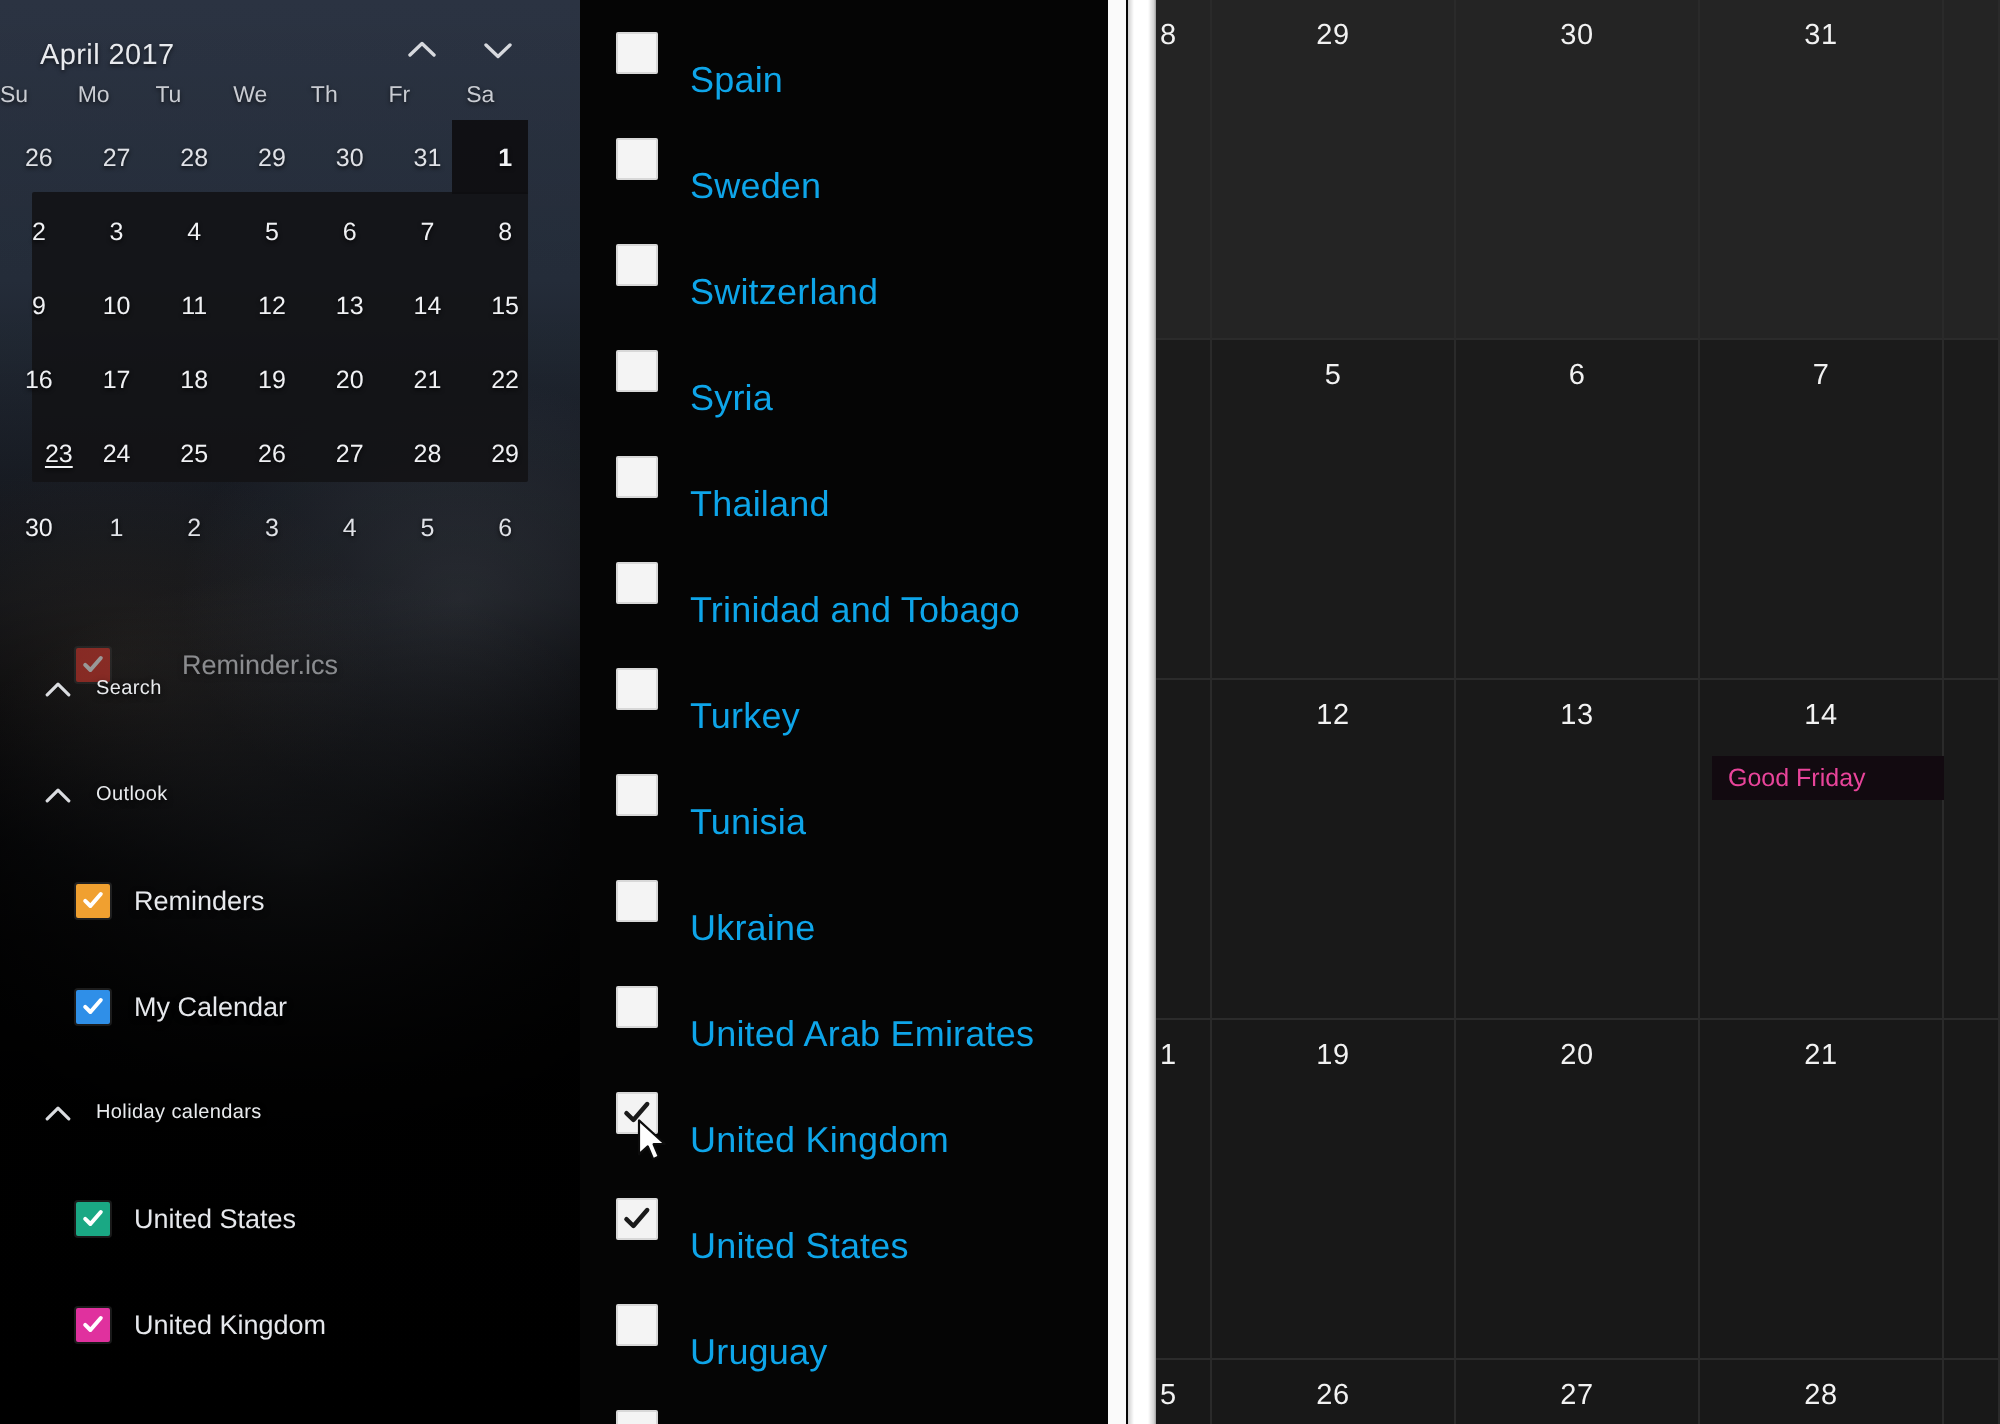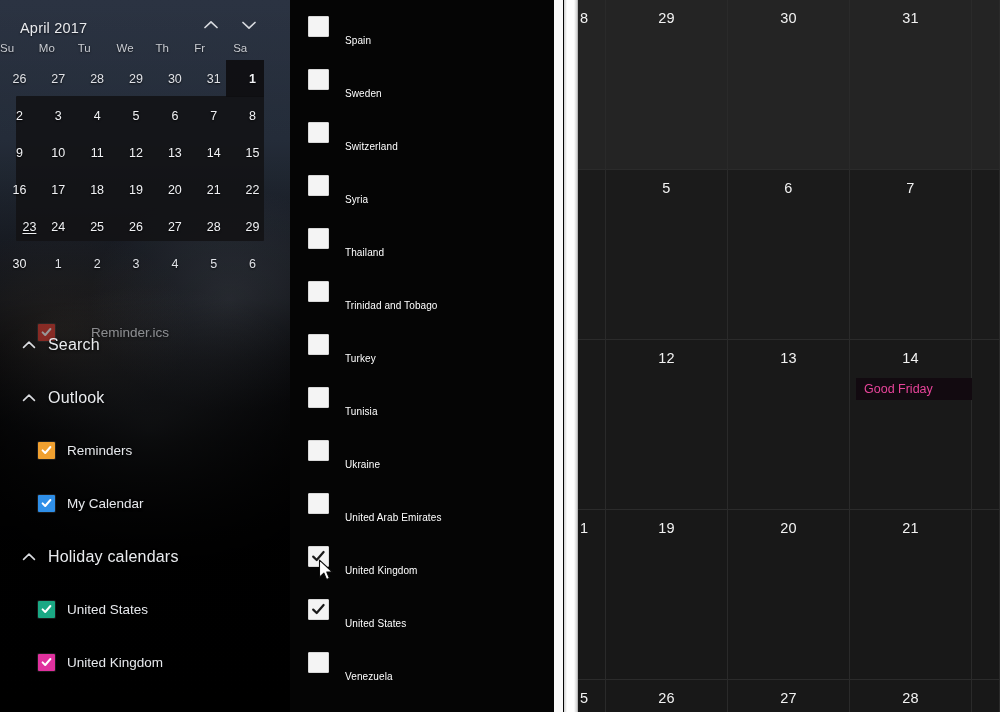--- a/index.html
+++ b/index.html
@@ -74,21 +74,21 @@
   .mc-day.dim { color: #dfe1e6; }
   .mc-day.today { font-weight: 600; }
   .mc-day.underline { text-decoration: underline; text-underline-offset: 2px; margin-left: 20px; }
 
   
   #sidebar-list { position: absolute; left: 0; top: 318px; width: 290px; }
   .sb-row { height: 53px; display: flex; align-items: center; padding-left: 20px; cursor: pointer; }
   .sb-row.cal { padding-left: 38px; height: 53px; }
   .sb-group-caret { width: 18px; height: 18px; margin-right: 10px; flex: 0 0 auto; opacity: .95; }
   .sb-group-label {
-    font-size: 16px; color: #e9ebee; letter-spacing: .2px;
+    font-size: 10px; color: #e9ebee; letter-spacing: .2px;
     text-shadow: 0 1px 3px rgba(0,0,0,.8);
   }
   .sb-cal-label {
     font-size: 13.5px; color: #e6e8ec; margin-left: 12px;
     text-shadow: 0 1px 3px rgba(0,0,0,.8);
   }
   .cb {
     width: 17px; height: 17px; flex: 0 0 auto; border-radius: 1px;
     display: flex; align-items: center; justify-content: center;
     box-shadow: 0 0 0 1px rgba(255,255,255,.10);
@@ -106,21 +106,21 @@
     height: 53px; display: flex; align-items: center; padding-left: 18px; cursor: pointer;
   }
   .cty-box {
     width: 21px; height: 21px; flex: 0 0 auto;
     background: #f3f3f3; border: 1px solid #d8d8d8; border-radius: 1px;
     display: flex; align-items: center; justify-content: center;
   }
   .cty-box.off { background: #f4f4f4; }
   .cty-box svg { display: block; }
   .cty-label {
-    margin-left: 16px; font-size: 10px; color: #ffffff; letter-spacing: .1px; margin-top: 28px;
+    margin-left: 16px; font-size: 18px; color: #0ea5e9; letter-spacing: .1px; margin-top: 28px;
   }
   #country-scrollbar {
     position: absolute; right: 0; top: 0; width: 10px; height: 712px; background: #050505;
   }
   #country-scrollbar-thumb {
     position: absolute; right: 1px; top: 0px; width: 9px; height: 712px;
     background: #fafafa;
   }
 
   
@@ -364,20 +364,24 @@
         <div class="cty-row">
           <span class="cty-box">
             <svg width="15" height="15" viewBox="0 0 15 15">
               <path d="M2.2 7.6L5.7 11 12.6 3" stroke="#1a1a1a" stroke-width="2.2" fill="none" stroke-linecap="round" stroke-linejoin="round"></path>
             </svg>
           </span>
           <span class="cty-label">United States</span>
         </div>
         <div class="cty-row">
           <span class="cty-box off"></span>
+          <span class="cty-label">Uruguay</span>
+        </div>
+        <div class="cty-row">
+          <span class="cty-box off"></span>
           <span class="cty-label">Venezuela</span>
         </div>
       </div>
     <div id="country-scrollbar">
       <div id="country-scrollbar-thumb"></div>
     </div>
   </div>
 
   <div id="center-divider"></div>
 

